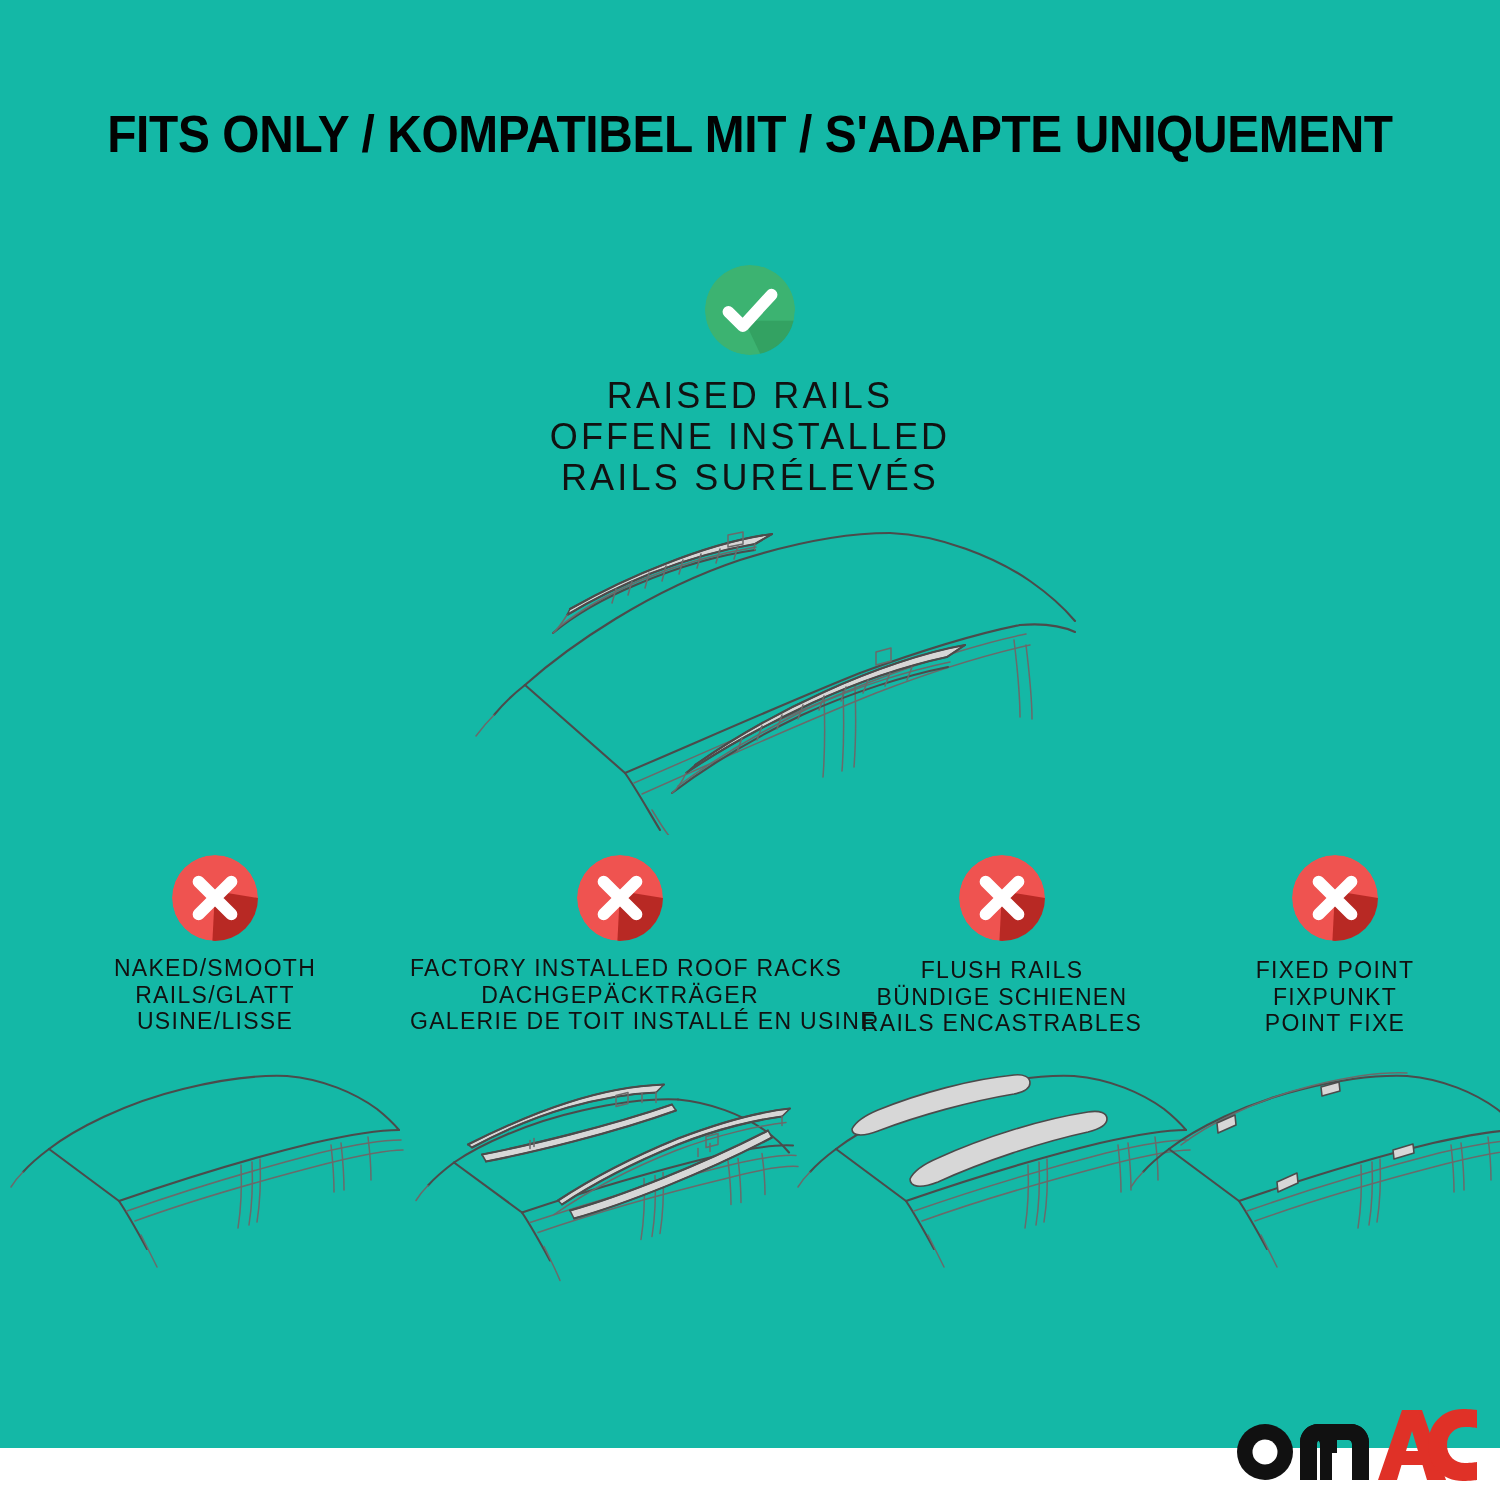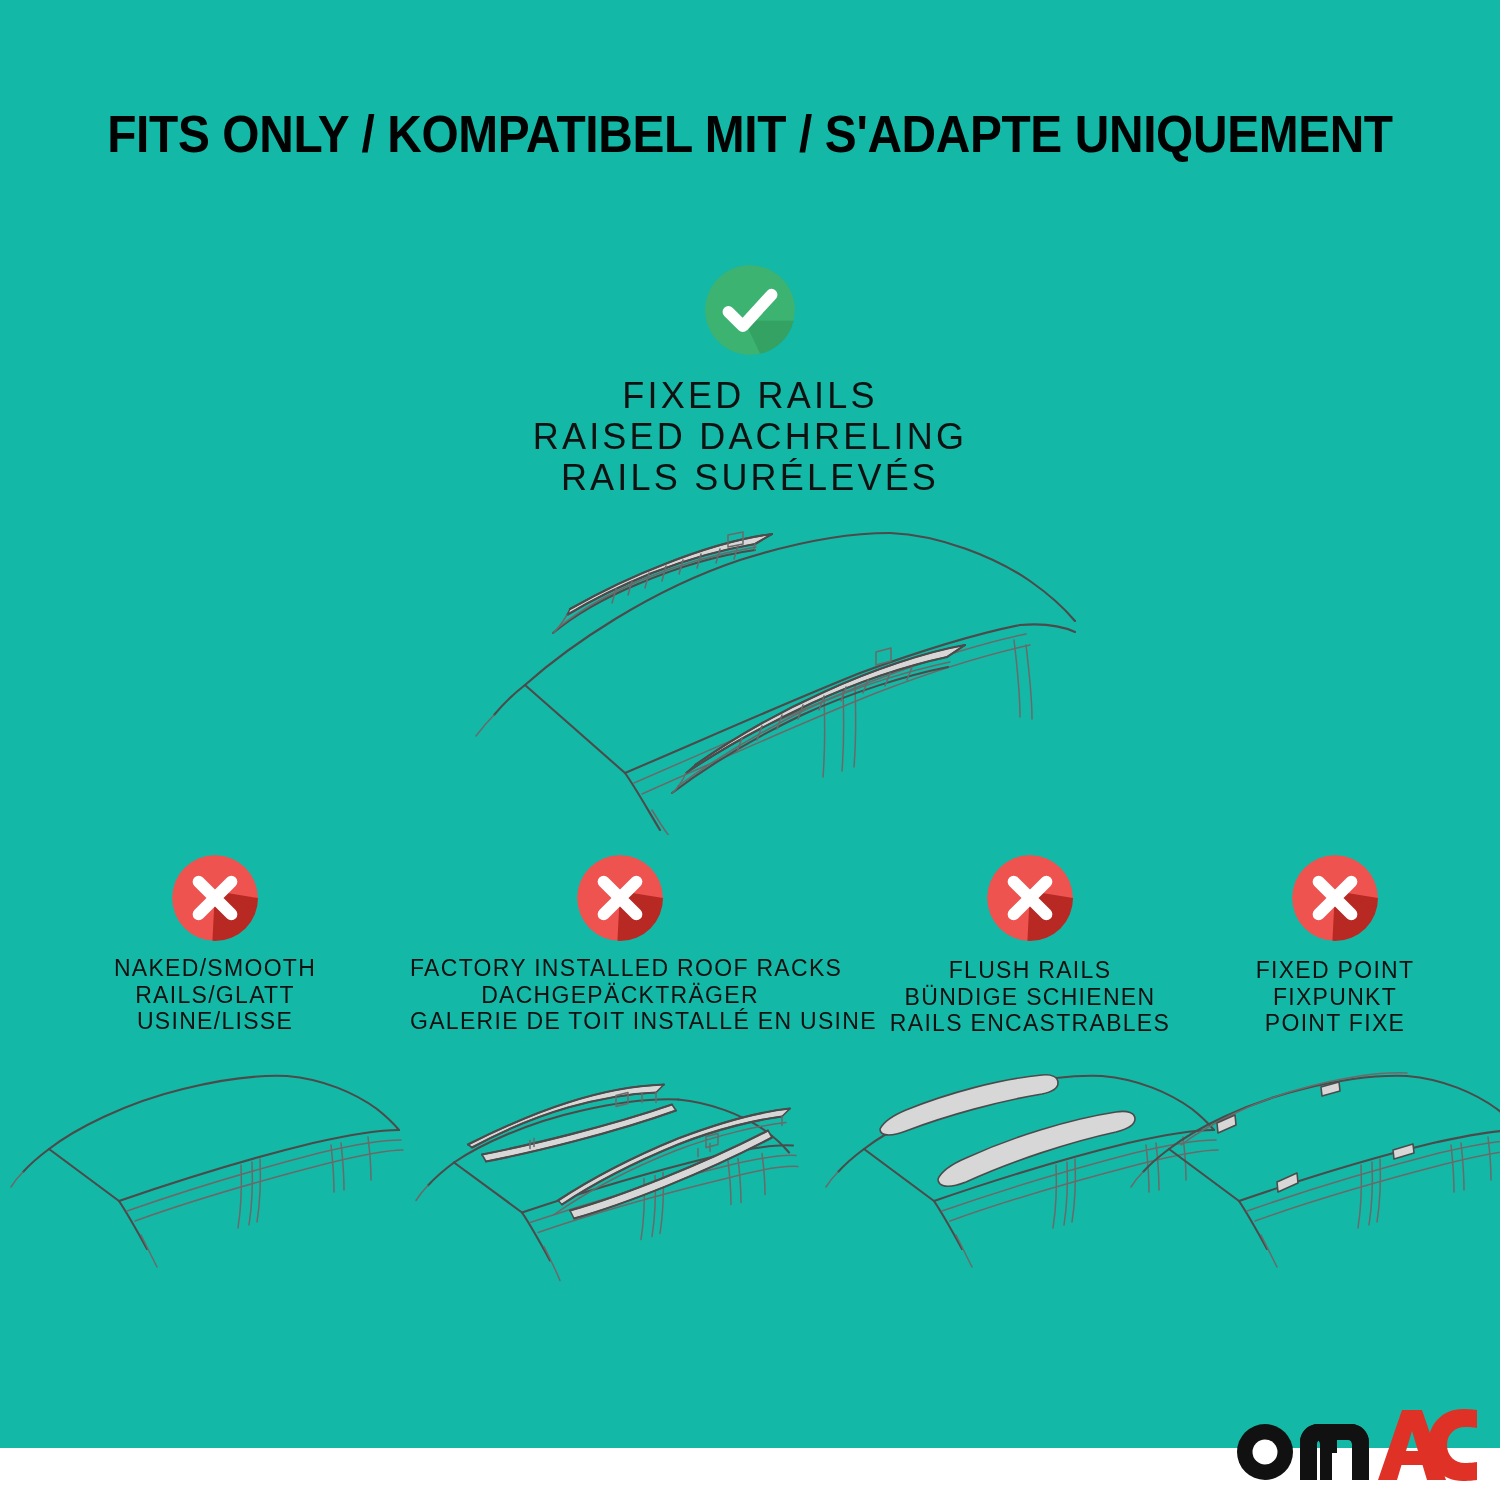--- a/index.html
+++ b/index.html
@@ -153,22 +153,22 @@
 
   <div class="badge" style="left:705px; top:265px; width:90px; height:90px;">
     <svg viewBox="0 0 100 100" width="90" height="90" aria-hidden="true">
       <circle cx="50" cy="50" r="50" fill="#3cb371"></circle>
       <path d="M44 62 L100 62 L100 100 L62 100 Z" fill="#2c9456" opacity="0.55"></path>
       <path d="M26 52 L42 68 L74 33" fill="none" stroke="#ffffff" stroke-width="13" stroke-linecap="round" stroke-linejoin="round"></path>
     </svg>
   </div>
 
   <div class="hero-label">
-    <div class="line">FIXED RAILS</div>
-    <div class="line">RAISED DACHRELING</div>
+    <div class="line">RAISED RAILS</div>
+    <div class="line">OFFENE INSTALLED</div>
     <div class="line">RAILS SURÉLEVÉS</div>
   </div>
 
   <div class="hero-art">
     <svg class="line-art" viewBox="0 0 680 330" preserveAspectRatio="xMidYMid meet">
 
       <path d="M105 180 C150 140 230 85 320 55 C380 36 430 28 470 28" class=""></path>
       <path d="M470 28 C520 30 575 52 610 76 C630 90 645 104 655 116"></path>
 
       <path d="M105 180 C96 187 84 198 74 210"></path>
@@ -343,21 +343,21 @@
         <path class="thin" d="M232 12 L232 3"></path>
         <path class="thin" d="M288 66 L288 58"></path>
         <path class="thin" d="M300 61 L300 53"></path>
 
         <path class="thin" d="M206 16 L206 5 L218 2 L218 13 Z"></path>
         <path class="thin" d="M296 57 L296 46 L308 43 L308 54 Z"></path>
       </svg>
     </div>
   </div>
 
-  <div class="col" style="left:820px;text-decoration:underline;">
+  <div class="col" style="left:792px;text-decoration:underline;">
     <div class="badge-wrap">
       <div class="badge" style="left:167px; top:10px; width:86px; height:86px; position:absolute;">
         <svg viewBox="0 0 100 100" width="86" height="86" aria-hidden="true">
           <circle cx="50" cy="50" r="50" fill="#ef5350"></circle>
           <path d="M50 42 L100 50 L100 100 L47 100 Z" fill="#a51b16" opacity="0.75"></path>
           <path d="M31 31 L69 69 M69 31 L31 69" fill="none" stroke="#ffffff" stroke-width="14" stroke-linecap="round"></path>
         </svg>
       </div>
     </div>
     <div class="col-label" style="top:112px;">

